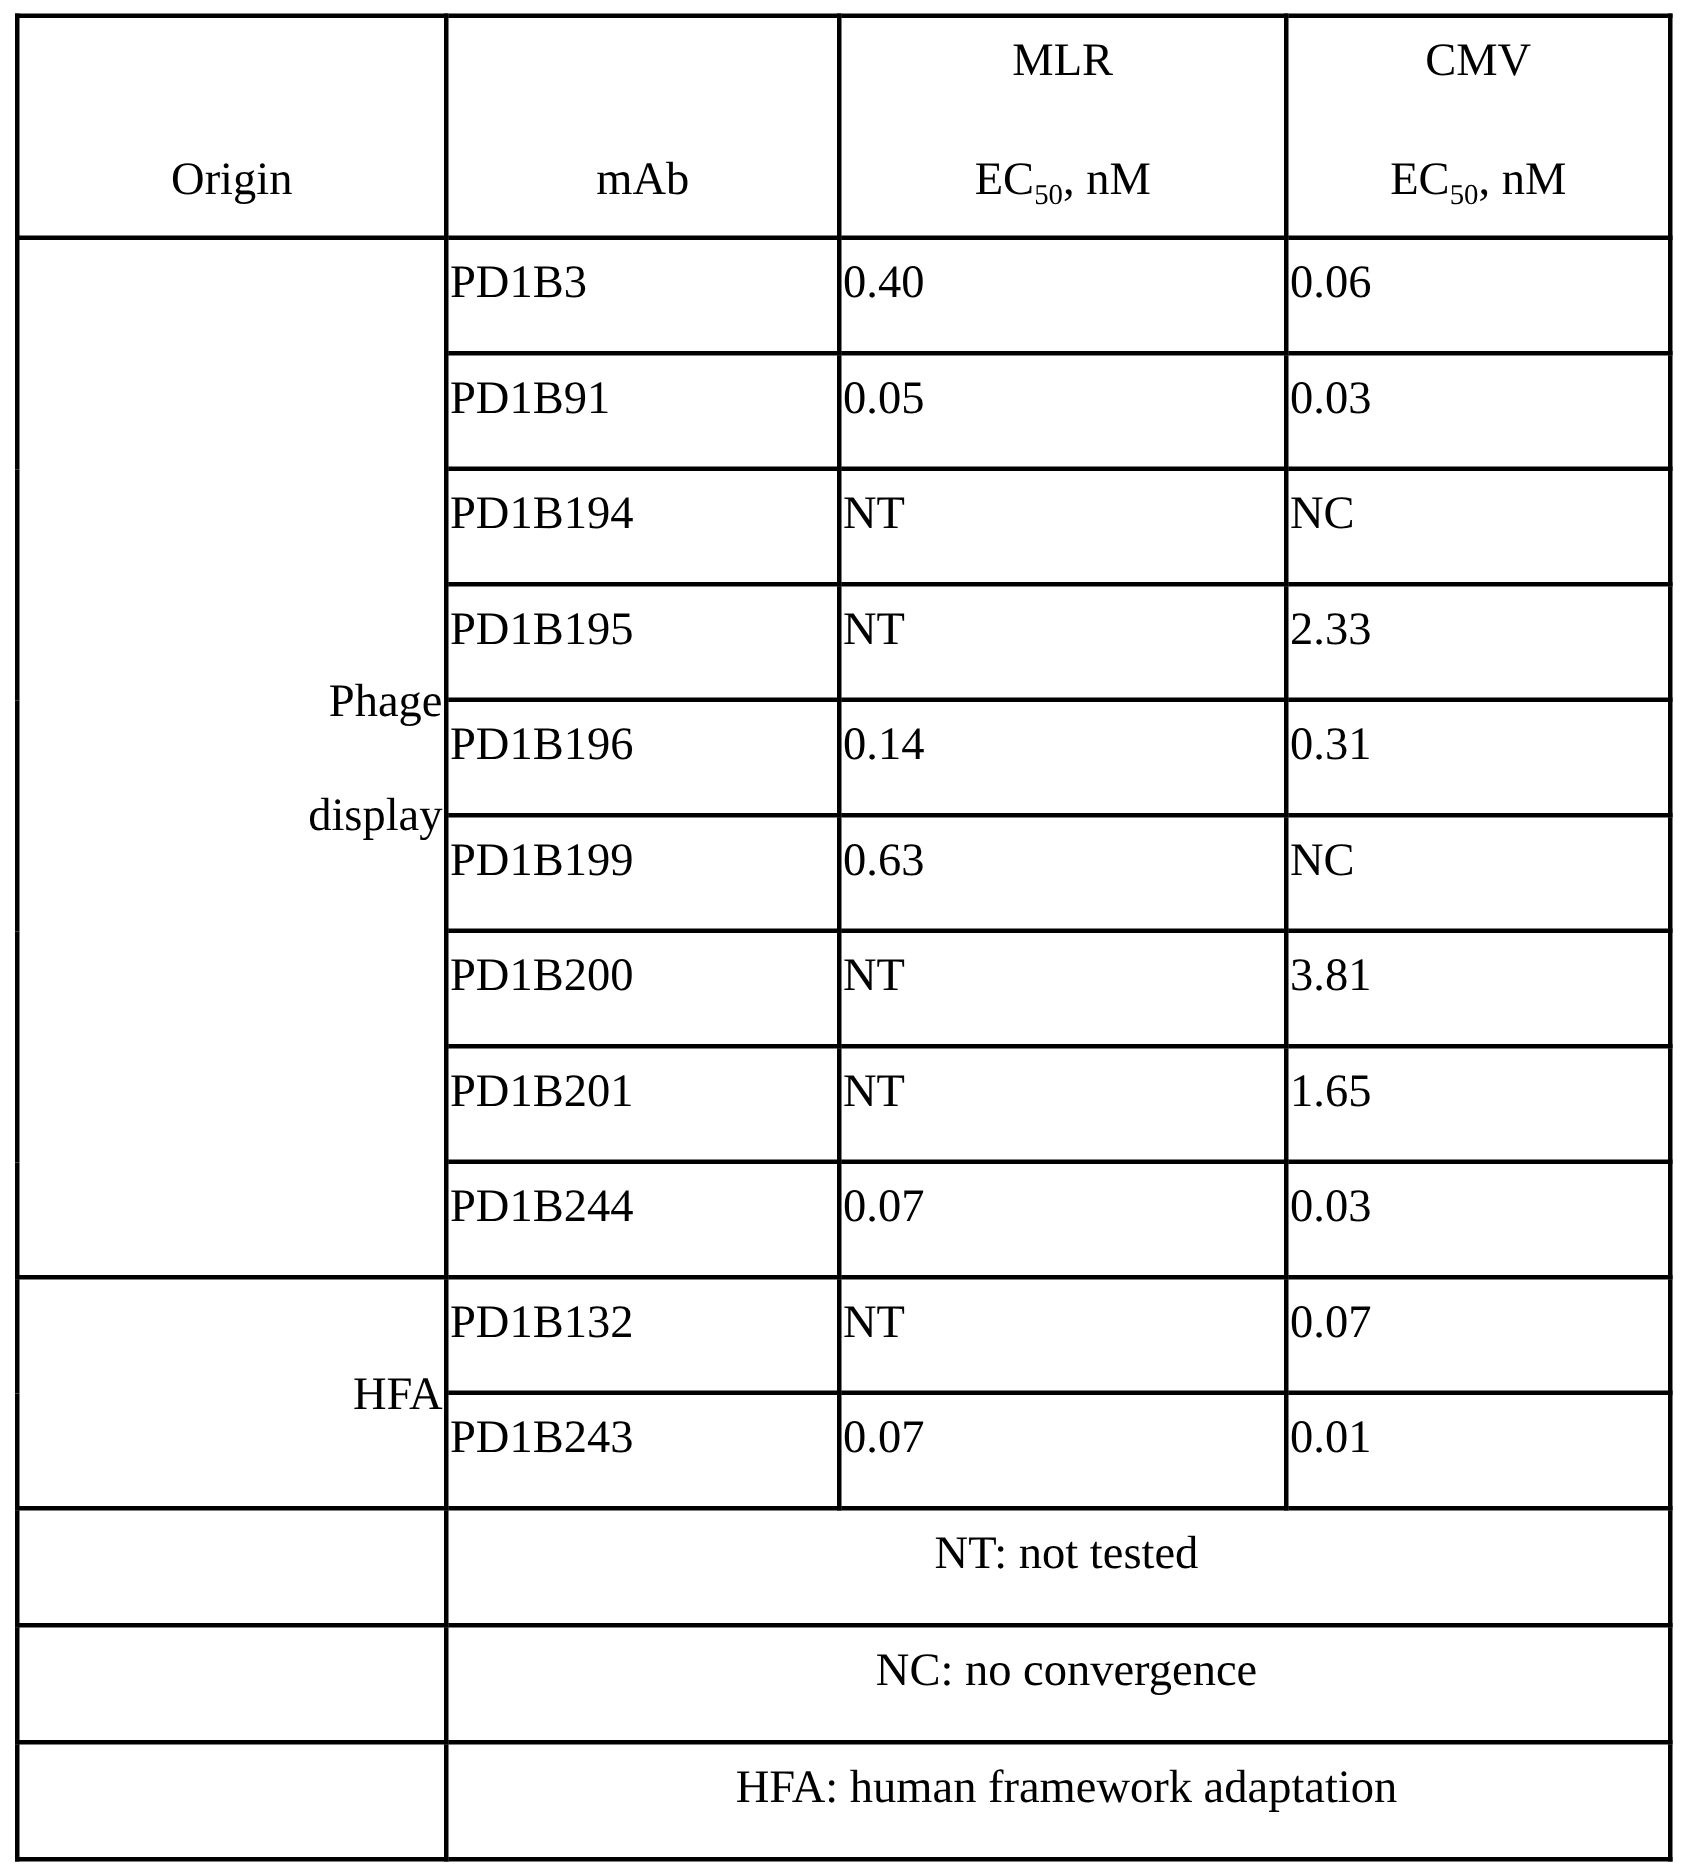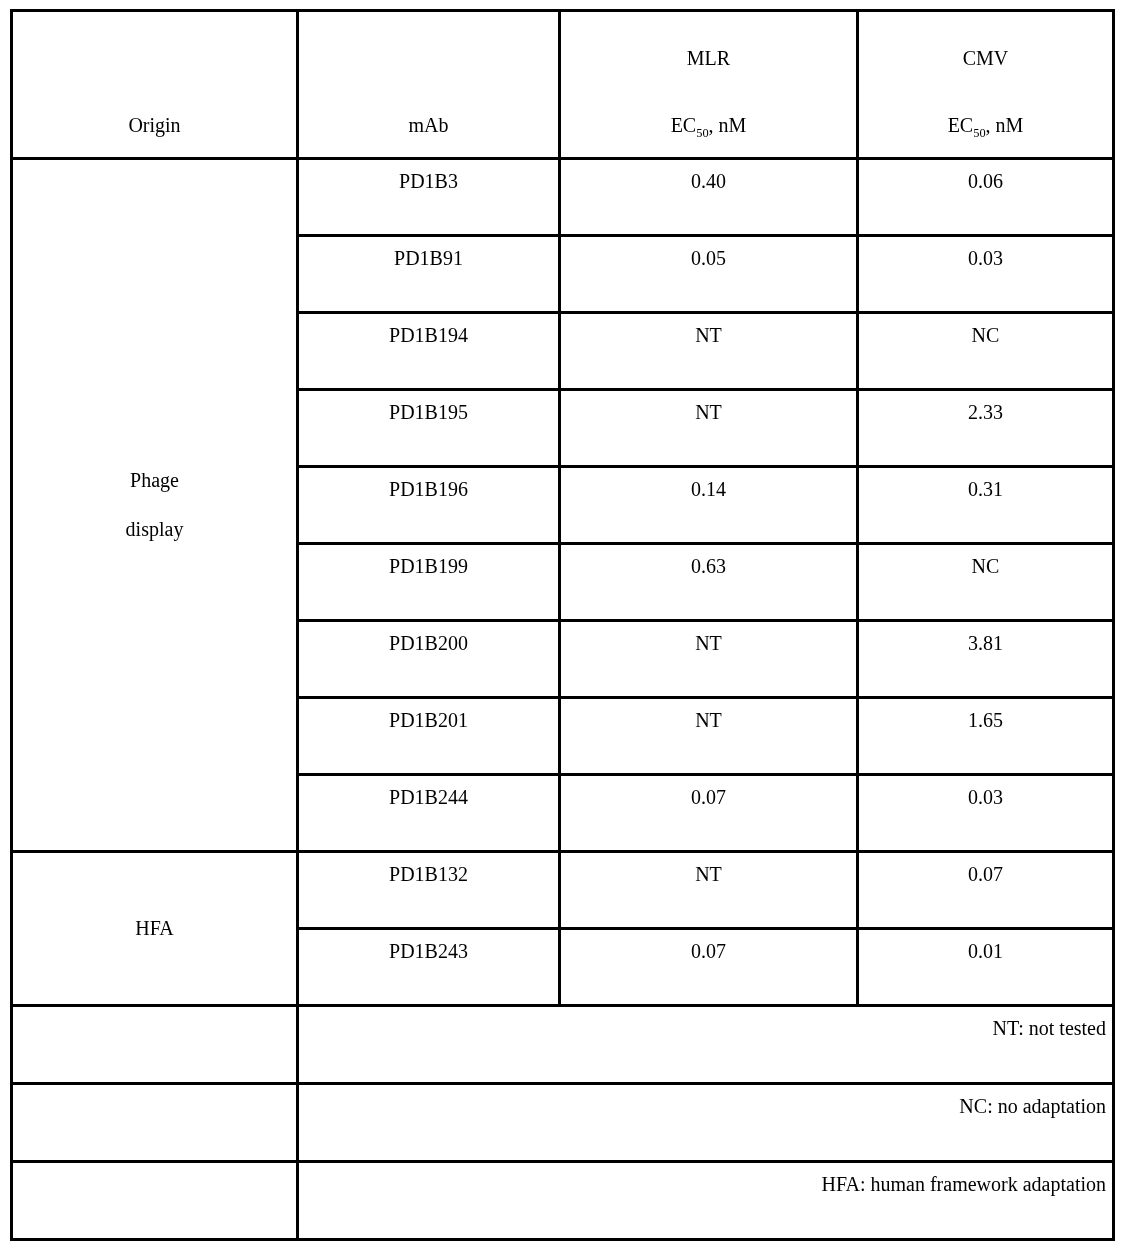--- a/index.html
+++ b/index.html
@@ -20,21 +20,21 @@
   }
   table.ec50 {
     border-collapse: collapse;
     table-layout: fixed;
     margin: 9px 0 0 10px;
     width: 1102px;
     background: #ffffff;
   }
   table.ec50 td {
     border: 3px solid #000000;
-    font-size: 20px;
+    font-size: 31px;
     color: #000000;
     overflow: hidden;
   }
   col.c-origin { width: 286px; }
   col.c-mab    { width: 262px; }
   col.c-mlr    { width: 298px; }
   col.c-cmv    { width: 256px; }
 
   tr.hrow { height: 148px; }
   tr.drow { height: 77px; }
@@ -43,34 +43,34 @@
   td.hdr {
     text-align: center;
     vertical-align: bottom;
     padding-bottom: 20px;
     line-height: 1.15;
   }
   td.hdr .hline1 { margin-bottom: 44px; }
   td.hdr sub { font-size: 0.62em; line-height: 0; }
 
   td.val {
-    text-align: center;
+    text-align: left;
     vertical-align: top;
     padding-top: 9px;
     line-height: 1.25;
   }
   td.origin-span {
-    text-align: center;
+    text-align: right;
     vertical-align: middle;
     margin-top: 40px;
   }
   td.origin-span .oline { line-height: 2.45; }
 
   td.note {
-    text-align: right;
+    text-align: center;
     vertical-align: top;
     padding: 9px 6px 0 17px;
     line-height: 1.25;
   }
   td.blank { background: #ffffff; }
 </style>
 </head>
 <body>
 
 <div class="page">
@@ -159,21 +159,21 @@
         <td class="val">0.07</td>
         <td class="val">0.01</td>
       </tr>
 
       <tr class="frow">
         <td class="blank"></td>
         <td class="note" colspan="3">NT: not tested</td>
       </tr>
       <tr class="frow">
         <td class="blank"></td>
-        <td class="note" colspan="3">NC: no adaptation</td>
+        <td class="note" colspan="3">NC: no convergence</td>
       </tr>
       <tr class="frow">
         <td class="blank"></td>
         <td class="note" colspan="3">HFA: human framework adaptation</td>
       </tr>
     </tbody>
   </table>
 </div>
 
 </body></html>

